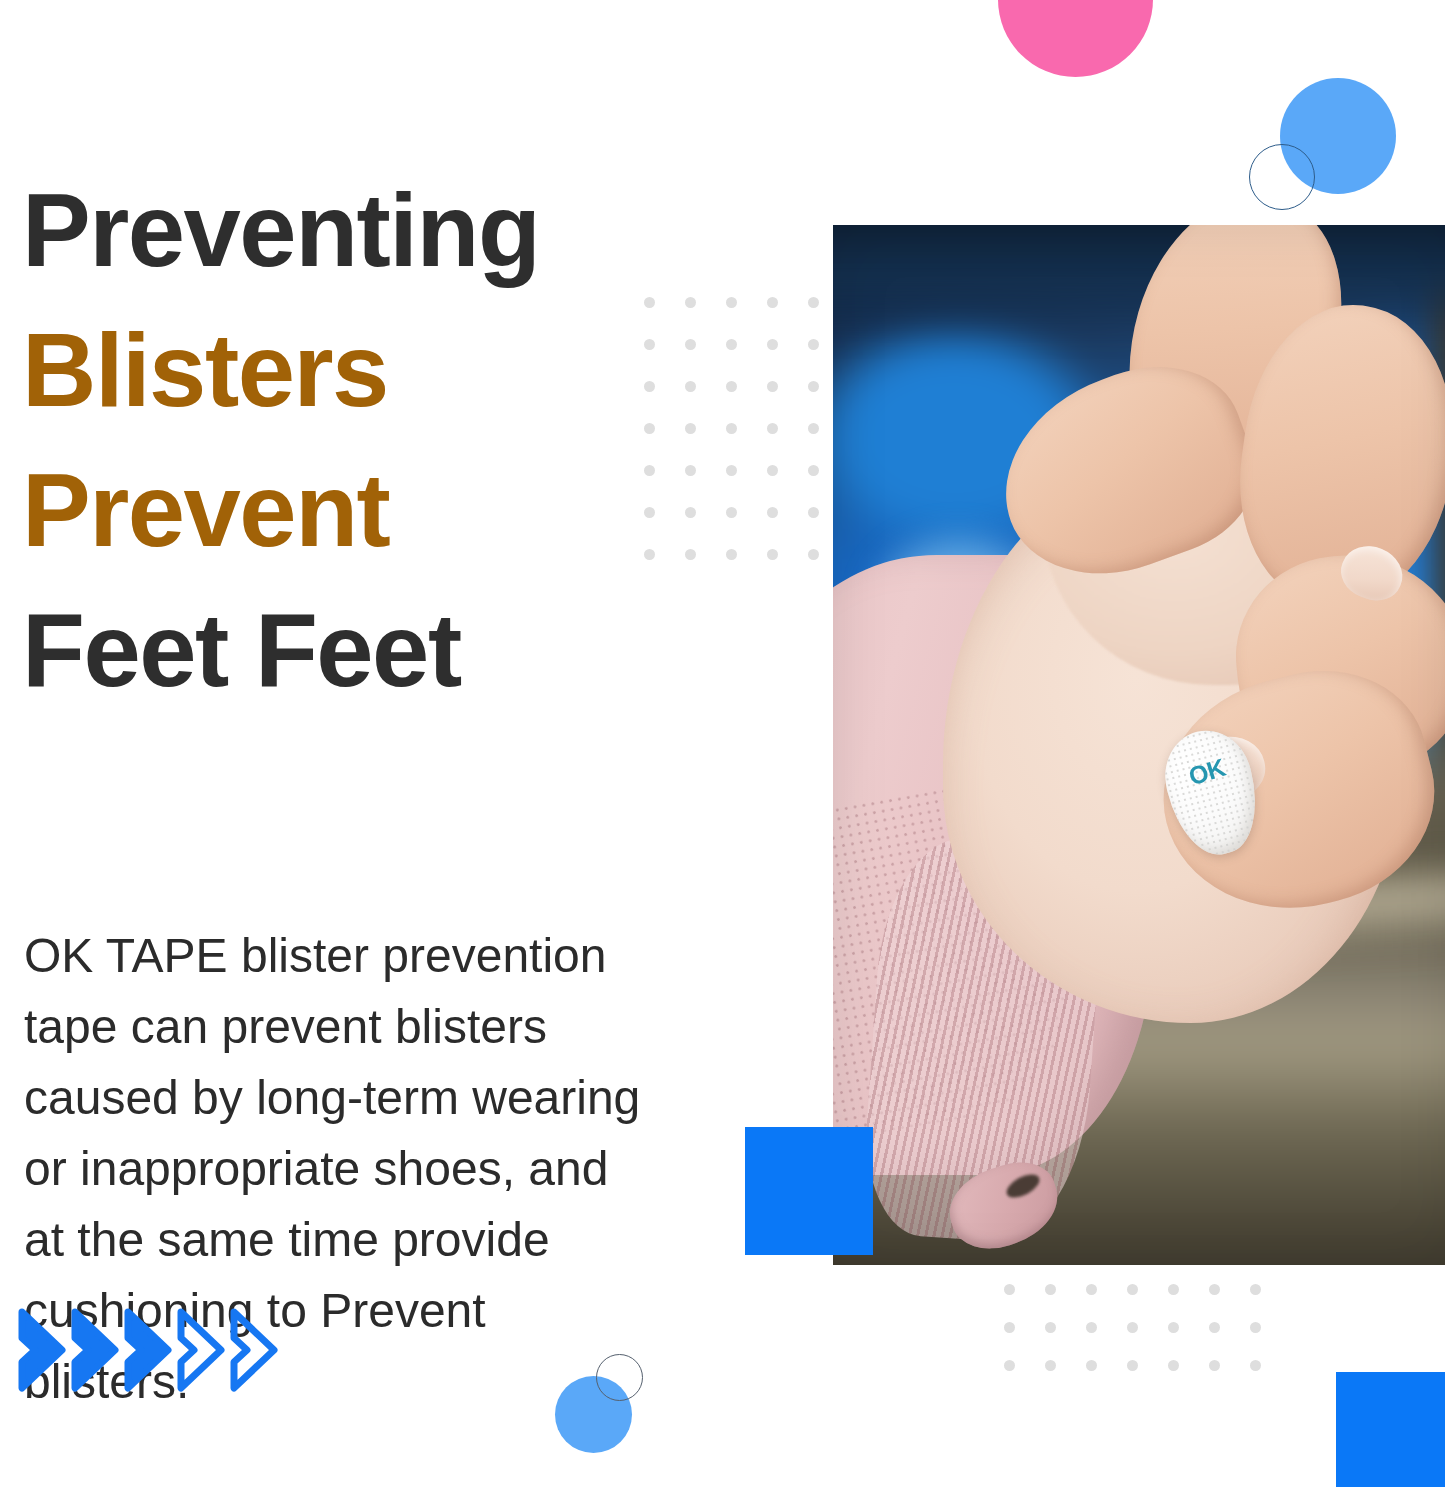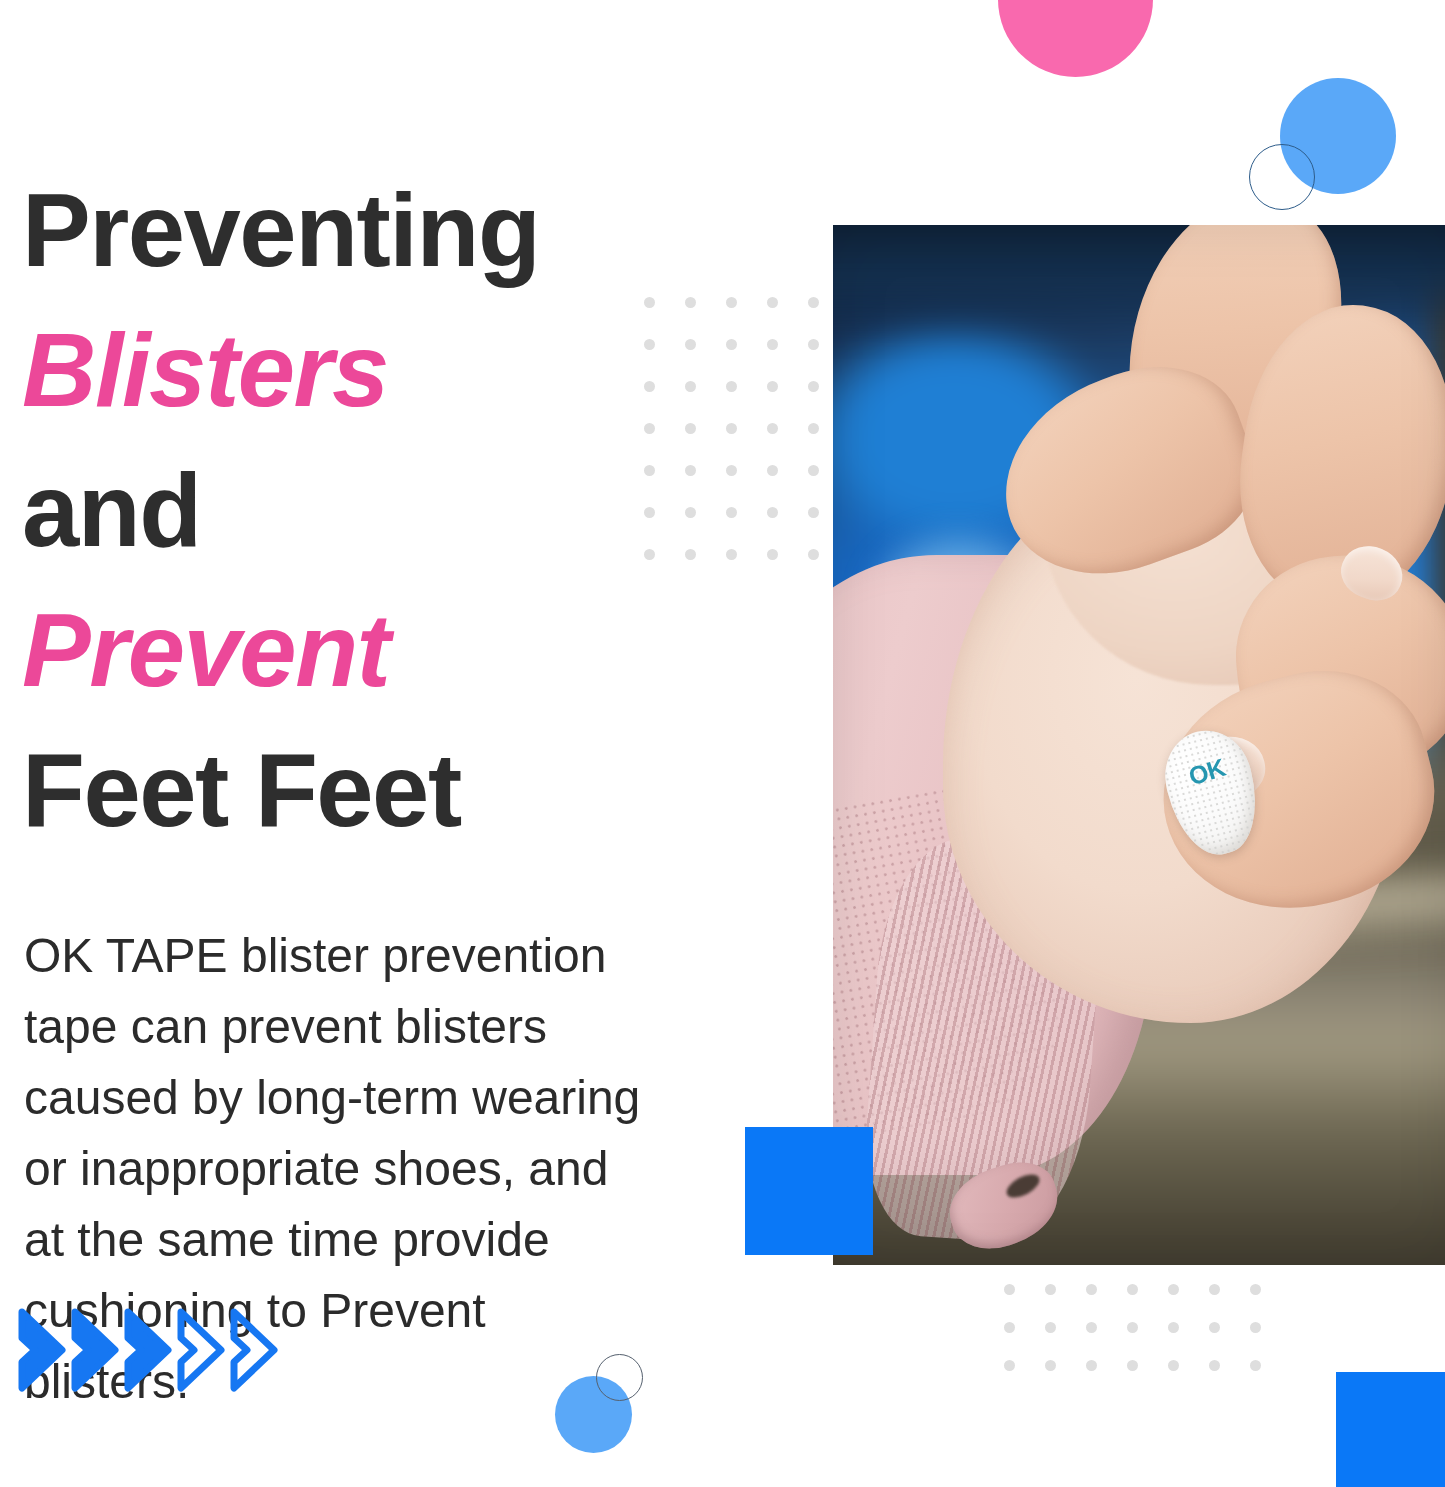--- a/index.html
+++ b/index.html
@@ -94,21 +94,21 @@
     left: 14px;
     top: 92px;
     width: 790px;
     font-size: 103px;
     line-height: 1.36;
     font-weight: bold;
     letter-spacing: -1.5px;
   }
   .hl-line { display: block; white-space: nowrap; }
   .hl-dark { color: #2e2e2e; }
-  .hl-blue { color: #ec4899; font-style: italic; }
+  .hl-blue { color: #a16207; }
 
   
   .body-copy {
     position: absolute;
     left: 16px;
     top: 872px;
     width: 620px;
     font-size: 48px;
     line-height: 1.48;
     color: #2b2b2b;
@@ -370,21 +370,20 @@
       <div class="dot"></div>
       <div class="dot"></div>
       <div class="dot"></div>
       <div class="dot"></div>
       <div class="dot"></div>
     </div>
 
   <h1 class="headline" id="headline">
       <span class="hl-line hl-dark">Preventing</span>
       <span class="hl-line hl-blue">Blisters</span>
-      <span class="hl-line hl-dark">and</span>
       <span class="hl-line hl-blue">Prevent</span>
       <span class="hl-line hl-dark">Feet Feet</span>
     </h1>
 
   <p class="body-copy">OK TAPE blister prevention tape can prevent blisters caused by long-term wearing or inappropriate shoes, and at the same time provide cushioning to Prevent blisters.</p>
 
   <div class="chevrons">
     <svg width="265" height="100" viewBox="0 0 265 100">
       <g id="chevron-group" fill="none" stroke="#1677f2" stroke-width="7" stroke-linejoin="round" stroke-linecap="round">
           <path d="M6,12 L46,50 L6,88 L6,62 L19,50 L6,38 Z" fill="#1677f2" stroke="#1677f2"></path>

